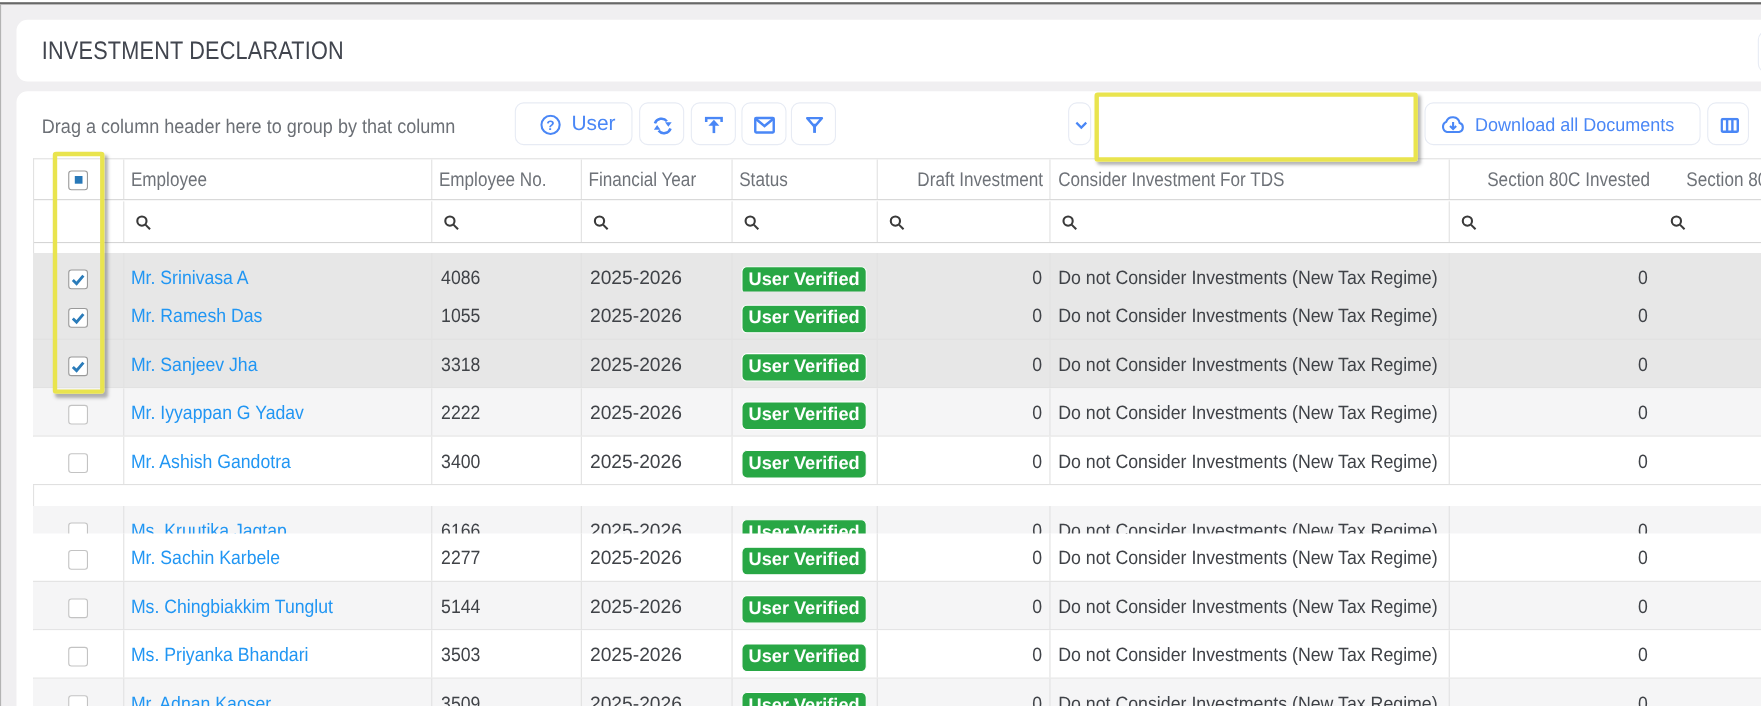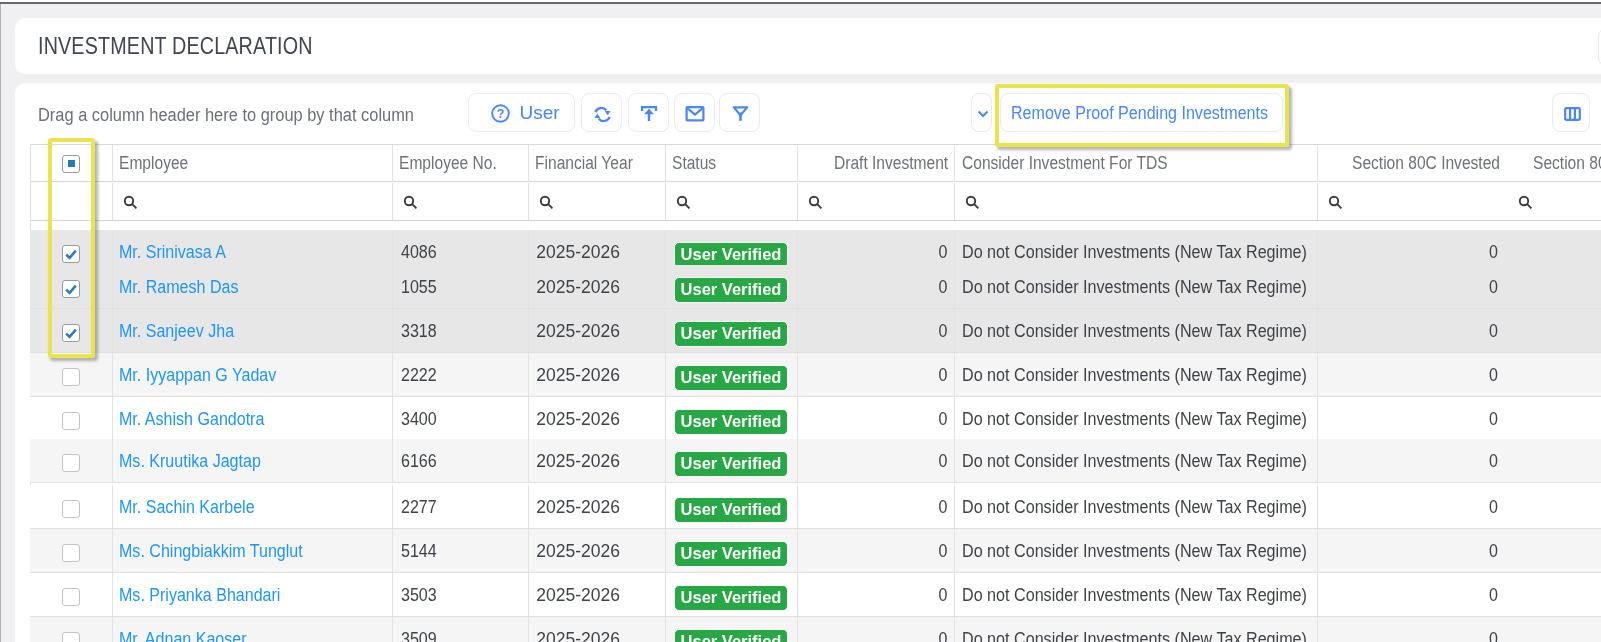--- a/index.html
+++ b/index.html
@@ -81,22 +81,27 @@
     <svg class="ic" style="left:11.5px;top:11.5px" width="17" height="16" viewBox="0 0 17 16">
       <path d="M1.8 1.4 H15.2 L8.5 9.2 Z" fill="none" stroke="#4a87f6" stroke-width="2.2" stroke-linejoin="round"></path>
       <rect x="7.2" y="6.5" width="2.6" height="8.3" fill="#4a87f6"></rect>
     </svg>
     </div>
   <div class="btn" style="left:971px;width:21px">
     <svg class="ic" style="left:2.5px;top:11.5px" width="16" height="16" viewBox="0 0 16 16" fill="none" stroke="#4a87f6" stroke-width="2">
         <path d="M3.5 5.5 L8 10 L12.5 5.5"></path>
       </svg>
     </div>
-  <div class="btn" style="left:1000px;width:283px">
-    <span class="tx" style="left:10.4px;top:9px;font-size:18px;transform:scaleX(0.892);transform-origin:left center">Remove Proof Pending Investments</span>
+  <div class="btn" style="left:1295px;width:251px">
+    <svg class="ic" style="left:12px;top:9px" width="26" height="22" viewBox="0 0 26 22" fill="none" stroke="#4a87f6" stroke-width="1.9">
+      <path d="M7.5 17 H18.5 A 4.2 4.2 0 0 0 19 8.9 A 6.4 6.4 0 0 0 6.7 7.8 A 4.9 4.9 0 0 0 7.5 17 Z"></path>
+      <path d="M13 7.8 V13.9"></path>
+        <path d="M10.2 11.5 L13 14.3 L15.8 11.5"></path>
+    </svg>
+    <span class="tx" style="left:45px;top:9.5px;font-size:17px;transform:scaleX(0.963);transform-origin:left center">Download all Documents</span>
     </div>
   <div class="btn" style="left:1552px;width:38px">
     <svg class="ic" style="left:10.5px;top:13px" width="17" height="14" viewBox="0 0 17 14" fill="none" stroke="#4a87f6" stroke-width="2.2">
       <rect x="1.2" y="1.2" width="14.6" height="11.6" rx="1.2"></rect>
         <path d="M6.1 1.2 V12.8"></path>
         <path d="M10.9 1.2 V12.8"></path>
     </svg>
     </div>
 
   <div id="grid">
@@ -254,21 +259,21 @@
       <div class="vl" style="left:1287px"></div>
       <div class="cb" style="left:32px;border-color:#c3c3c3"></div>
       <div class="cell link" style="left:89.4px">Mr. Ashish Gandotra</div>
       <div class="cell" style="left:370.5px">3400</div>
       <div class="cell" style="left:506.29999999999995px;transform:none">2025-2026</div>
       <div class="badge" style="left:644px">User Verified</div>
       <div class="cell num" style="left:767px;width:150.39999999999998px">0</div>
       <div class="cell" style="left:931.6px;transform:scaleX(0.922)">Do not Consider Investments (New Tax Regime)</div>
       <div class="cell num" style="left:1287px;width:181px">0</div>
     </div>
-<div class="row" style="top:439px;background:#f5f5f6">
+<div class="row" style="top:460px;background:#f5f5f6">
       <div class="vl" style="left:81.5px"></div>
       <div class="vl" style="left:361.5px"></div>
       <div class="vl" style="left:497.5px"></div>
       <div class="vl" style="left:635px"></div>
       <div class="vl" style="left:767px"></div>
       <div class="vl" style="left:924px"></div>
       <div class="vl" style="left:1287px"></div>
       <div class="cb" style="left:32px;border-color:#c3c3c3"></div>
       <div class="cell link" style="left:89.4px">Ms. Kruutika Jagtap</div>
       <div class="cell" style="left:370.5px">6166</div>

